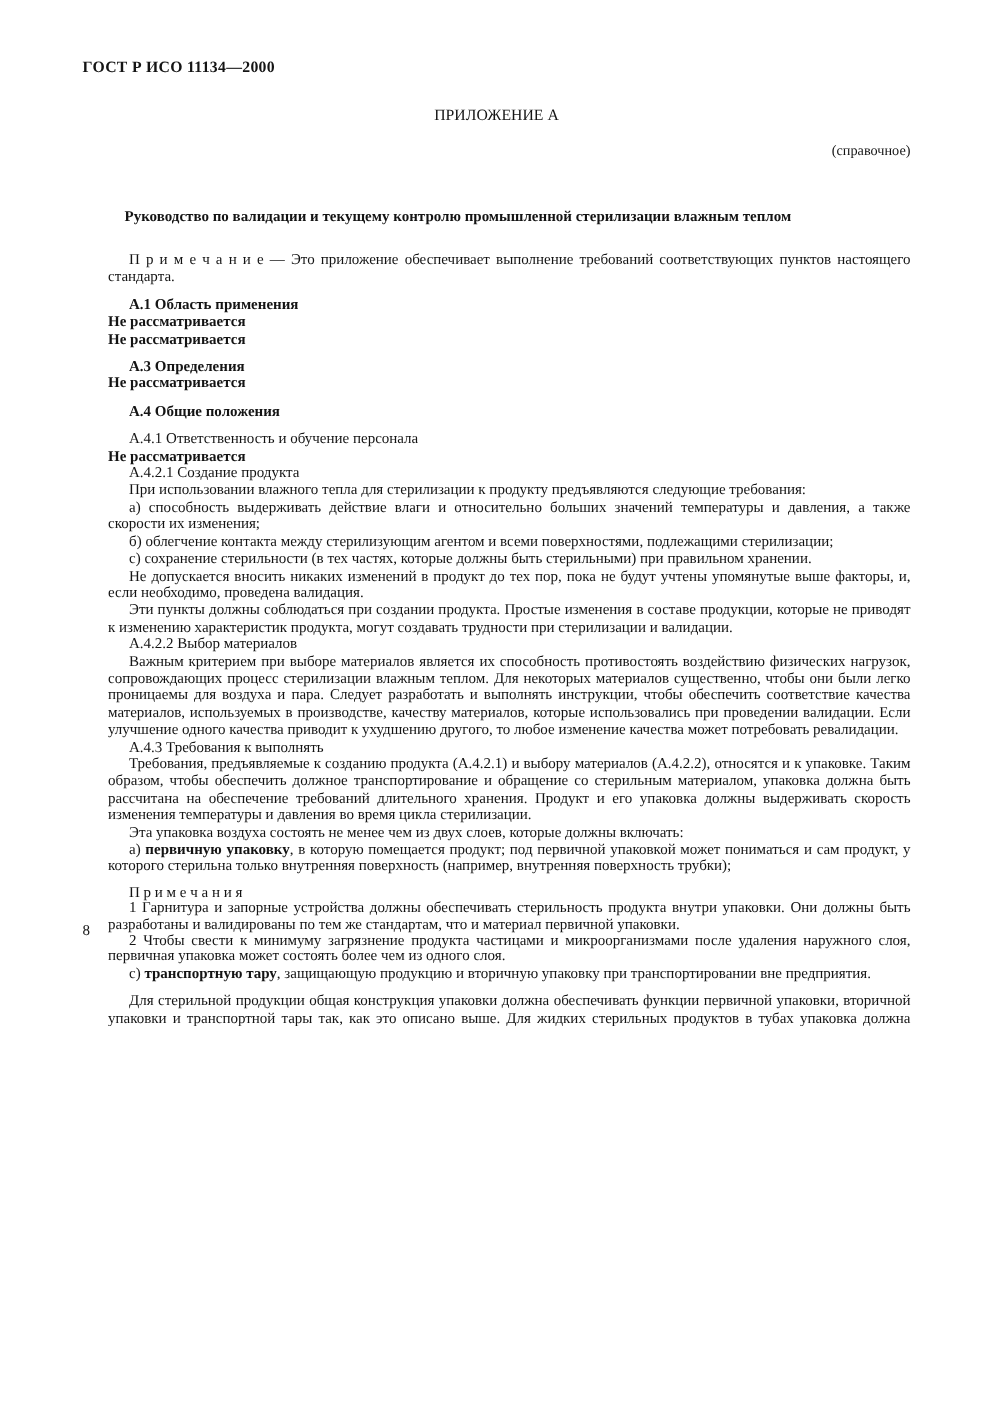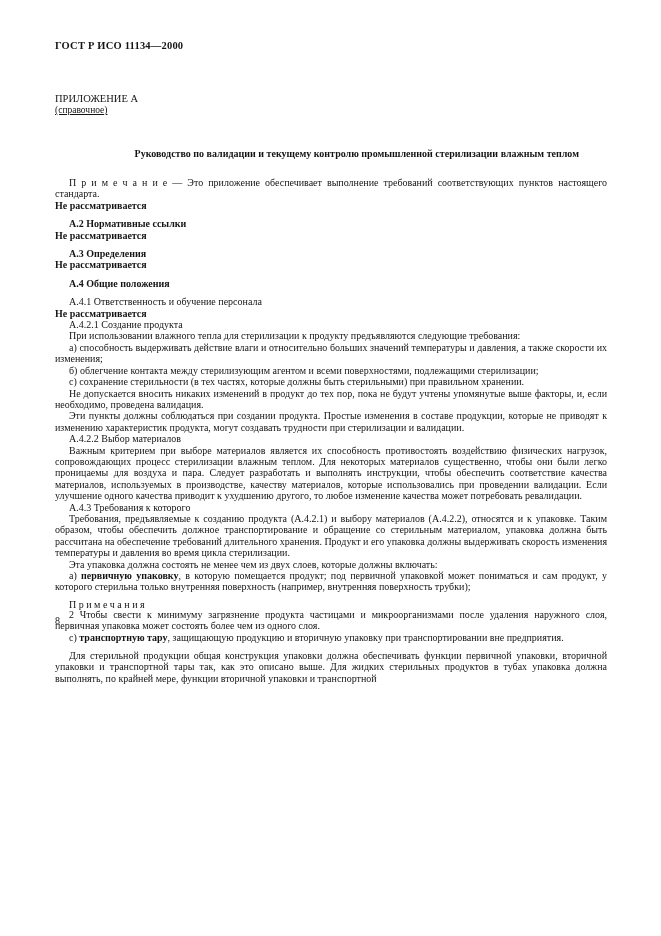--- a/index.html
+++ b/index.html
@@ -16,43 +16,43 @@
     box-sizing: border-box;
     padding: 40px 54px 0 55px;
     overflow: hidden;
   }
   .doc-header {
     font-weight: bold;
     font-size: 10.5px;
     letter-spacing: 0.2px;
   }
   .appendix-label {
-    text-align: left;
+    text-align: center;
     font-size: 10.5px;
-    margin-top: 42px;
+    margin-top: 21px;
   }
   .appendix-kind {
-    text-align: left;
+    text-align: right;
     font-size: 9.5px;
-    margin-top: 1px;
-    text-decoration: underline;
+    margin-top: 13px;
   }
   .doc-title {
-    text-align: right;
+    text-align: left;
     font-weight: bold;
     font-size: 10px;
     margin-top: 33px;
     padding: 0 28px;
     line-height: 12px;
   }
   .content {
     margin-top: 17px;
     font-size: 10px;
     line-height: 11.4px;
     text-align: justify;
+    margin-left: 17px;
   }
   .content p {
     margin: 0;
     text-indent: 14px;
   }
   .content p.plain { text-indent: 0; font-weight: bold; }
   .content p.heading { font-weight: bold; }
   .content p.gap { margin-top: 7px; }
   .content p.note,
   .content p.note-label {
@@ -69,40 +69,41 @@
 </head>
 <body>
 
 <div class="page">
   <div class="doc-header">ГОСТ Р ИСО 11134—2000</div>
   <div class="appendix-label">ПРИЛОЖЕНИЕ А</div>
   <div class="appendix-kind">(справочное)</div>
   <div class="doc-title">Руководство по валидации и текущему контролю промышленной стерилизации влажным теплом</div>
   <div class="content">
       <p class="body"><span>П р и м е ч а н и е — Это приложение обеспечивает выполнение требований соответствующих пунктов настоящего стандарта.</span></p>
+      <p class="heading gap"><span>А.1 Область применения</span></p>
       <p class="plain"><span>Не рассматривается</span></p>
-      <p class="heading gap"><span>А.2 Нормативные ссылки</span></p>
       <p class="plain"><span>Не рассматривается</span></p>
       <p class="heading gap"><span>А.3 Определения</span></p>
       <p class="plain"><span>Не рассматривается</span></p>
       <p class="heading gap"><span>А.4 Общие положения</span></p>
       <p class="body gap"><span>А.4.1 Ответственность и обучение персонала</span></p>
       <p class="plain"><span>Не рассматривается</span></p>
       <p class="body"><span>А.4.2.1 Создание продукта</span></p>
       <p class="body"><span>При использовании влажного тепла для стерилизации к продукту предъявляются следующие требования:</span></p>
       <p class="body"><span>а) способность выдерживать действие влаги и относительно больших значений температуры и давления, а также скорости их изменения;</span></p>
       <p class="body"><span>б) облегчение контакта между стерилизующим агентом и всеми поверхностями, подлежащими стерилизации;</span></p>
       <p class="body"><span>с) сохранение стерильности (в тех частях, которые должны быть стерильными) при правильном хранении.</span></p>
       <p class="body"><span>Не допускается вносить никаких изменений в продукт до тех пор, пока не будут учтены упомянутые выше факторы, и, если необходимо, проведена валидация.</span></p>
       <p class="body"><span>Эти пункты должны соблюдаться при создании продукта. Простые изменения в составе продукции, которые не приводят к изменению характеристик продукта, могут создавать трудности при стерилизации и валидации.</span></p>
       <p class="body"><span>А.4.2.2 Выбор материалов</span></p>
       <p class="body"><span>Важным критерием при выборе материалов является их способность противостоять воздействию физических нагрузок, сопровождающих процесс стерилизации влажным теплом. Для некоторых материалов существенно, чтобы они были легко проницаемы для воздуха и пара. Следует разработать и выполнять инструкции, чтобы обеспечить соответствие качества материалов, используемых в производстве, качеству материалов, которые использовались при проведении валидации. Если улучшение одного качества приводит к ухудшению другого, то любое изменение качества может потребовать ревалидации.</span></p>
-      <p class="body"><span>А.4.3 Требования к которого</span></p>
+      <p class="body"><span>А.4.3 Требования к выполнять</span></p>
       <p class="body"><span>Требования, предъявляемые к созданию продукта (А.4.2.1) и выбору материалов (А.4.2.2), относятся и к упаковке. Таким образом, чтобы обеспечить должное транспортирование и обращение со стерильным материалом, упаковка должна быть рассчитана на обеспечение требований длительного хранения. Продукт и его упаковка должны выдерживать скорость изменения температуры и давления во время цикла стерилизации.</span></p>
-      <p class="body"><span>Эта упаковка должна состоять не менее чем из двух слоев, которые должны включать:</span></p>
+      <p class="body"><span>Эта упаковка воздуха состоять не менее чем из двух слоев, которые должны включать:</span></p>
       <p class="body"><span>а) </span><b>первичную упаковку</b><span>, в которую помещается продукт; под первичной упаковкой может пониматься и сам продукт, у которого стерильна только внутренняя поверхность (например, внутренняя поверхность трубки);</span></p>
       <p class="note-label gap"><span>П р и м е ч а н и я</span></p>
+      <p class="note"><span>1 Гарнитура и запорные устройства должны обеспечивать стерильность продукта внутри упаковки. Они должны быть разработаны и валидированы по тем же стандартам, что и материал первичной упаковки.</span></p>
       <p class="note"><span>2 Чтобы свести к минимуму загрязнение продукта частицами и микроорганизмами после удаления наружного слоя, первичная упаковка может состоять более чем из одного слоя.</span></p>
       <p class="body"><span>с) </span><b>транспортную тару</b><span>, защищающую продукцию и вторичную упаковку при транспортировании вне предприятия.</span></p>
       <p class="body gap"><span>Для стерильной продукции общая конструкция упаковки должна обеспечивать функции первичной упаковки, вторичной упаковки и транспортной тары так, как это описано выше. Для жидких стерильных продуктов в тубах упаковка должна выполнять, по крайней мере, функции вторичной упаковки и транспортной</span></p>
     </div>
   <div class="page-number">8</div>
 </div>
 
 </body></html>

